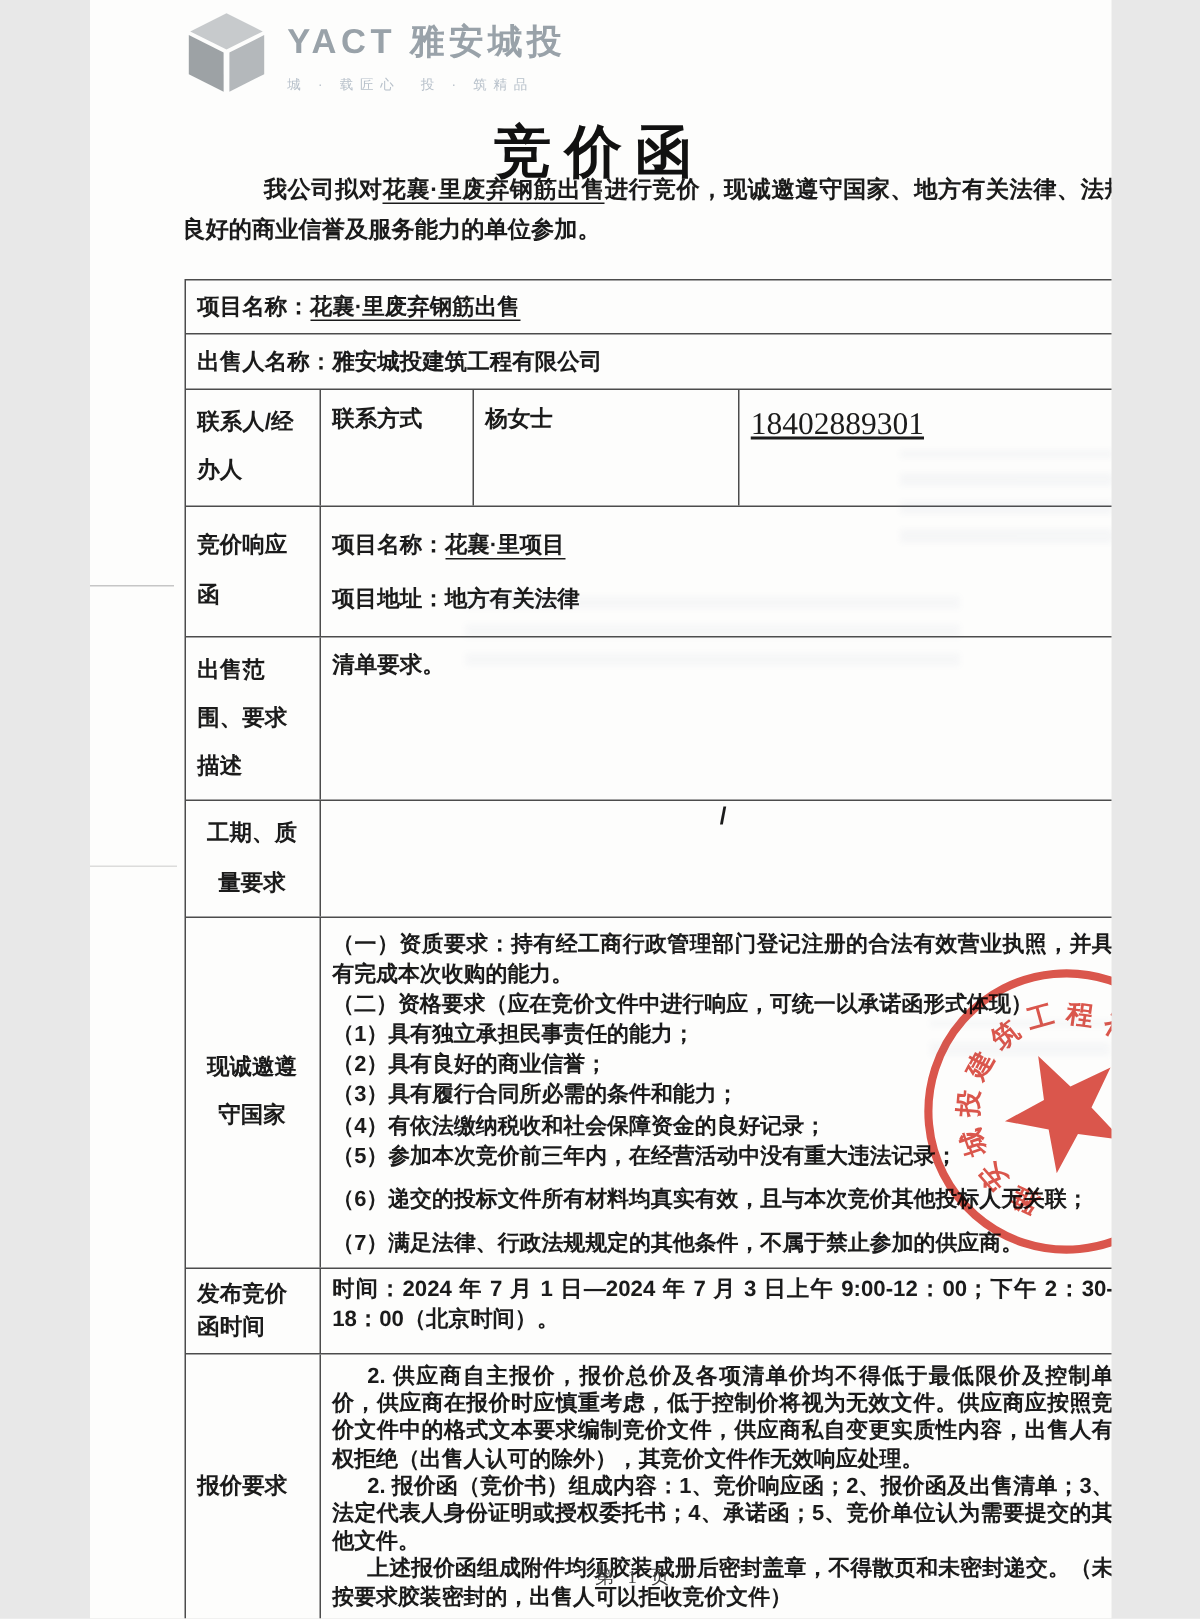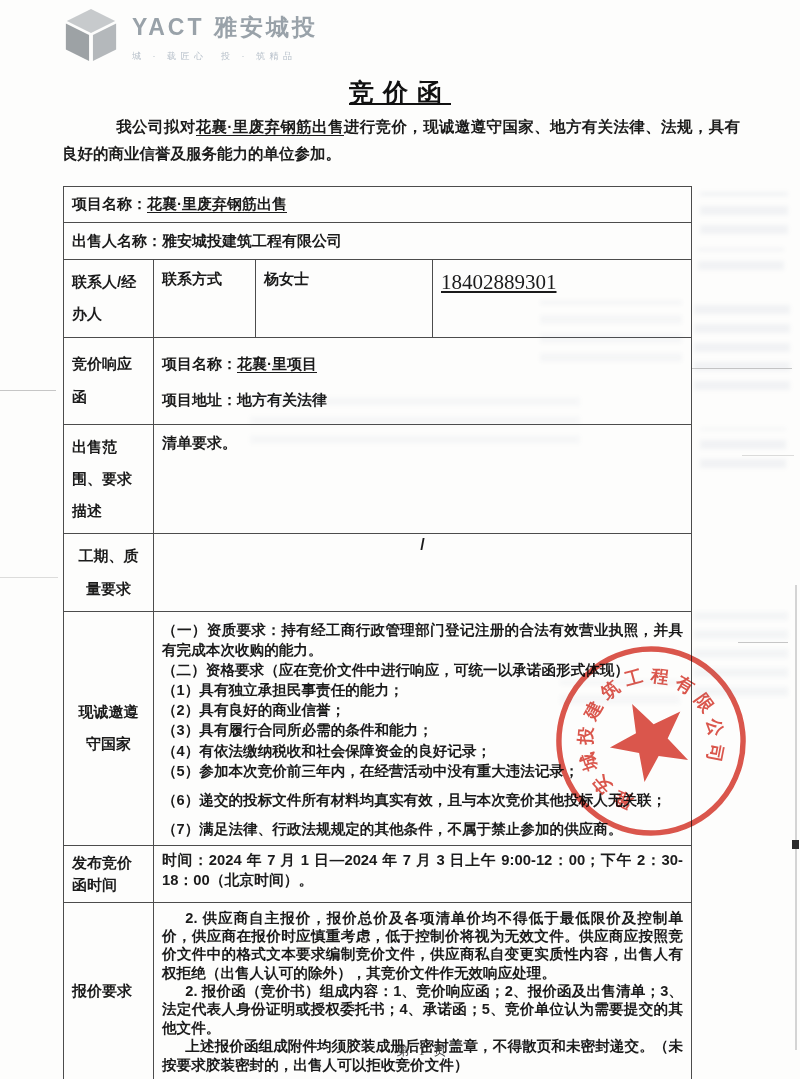--- a/index.html
+++ b/index.html
@@ -1,29 +1,29 @@
 <!DOCTYPE html>
 <html><head>
 <meta charset="utf-8">
 <style>
   html,body{margin:0;padding:0;background:#e8e8e8;}
   #page{
-    position:relative;width:800px;height:1079px;margin:0 auto;
+    position:relative;width:681px;height:1079px;margin:0 auto;
     background:#fdfdfc;overflow:hidden;
     font-family:"Liberation Sans",sans-serif;color:#1b1b1b;
   }
   
   .logo{position:absolute;left:62px;top:6px;display:flex;align-items:flex-start;}
   .logo svg{display:block;}
   .logo-texts{margin-left:12px;padding-top:6px;}
   .logo-word{font-size:23px;font-weight:700;color:#99a2a9;letter-spacing:3px;}
   .logo-tag{margin-top:7px;font-size:9px;color:#b7c0ca;letter-spacing:4.5px;}
   
   .doc-title{position:absolute;left:0;top:76px;width:100%;text-align:center;
-    font-family:"Liberation Serif",serif;font-size:25px;font-weight:800;letter-spacing:9px;color:#111;text-decoration:underline;}
+    font-family:"Liberation Serif",serif;font-size:38px;font-weight:800;letter-spacing:9px;color:#111;}
   .intro{position:absolute;left:62px;top:114px;width:678px;
     font-size:15.5px;font-weight:600;line-height:1.72;text-indent:3.5em;text-align:justify;}
   .u{border-bottom:1.4px solid #1b1b1b;padding-bottom:0px;}
   
   .bid-table{position:absolute;left:63px;top:186px;width:627px;border:1.4px solid #4c4c4c;}
   .trow{display:flex;border-top:1px solid #4c4c4c;}
   .trow:first-child{border-top:none;}
   .tcell{box-sizing:border-box;padding:6px 8px;}
   .tcell + .tcell{border-left:1px solid #4c4c4c;}
   .lab{flex:0 0 89px;font-weight:700;font-size:15px;line-height:2.15;display:flex;flex-direction:column;justify-content:center;}

